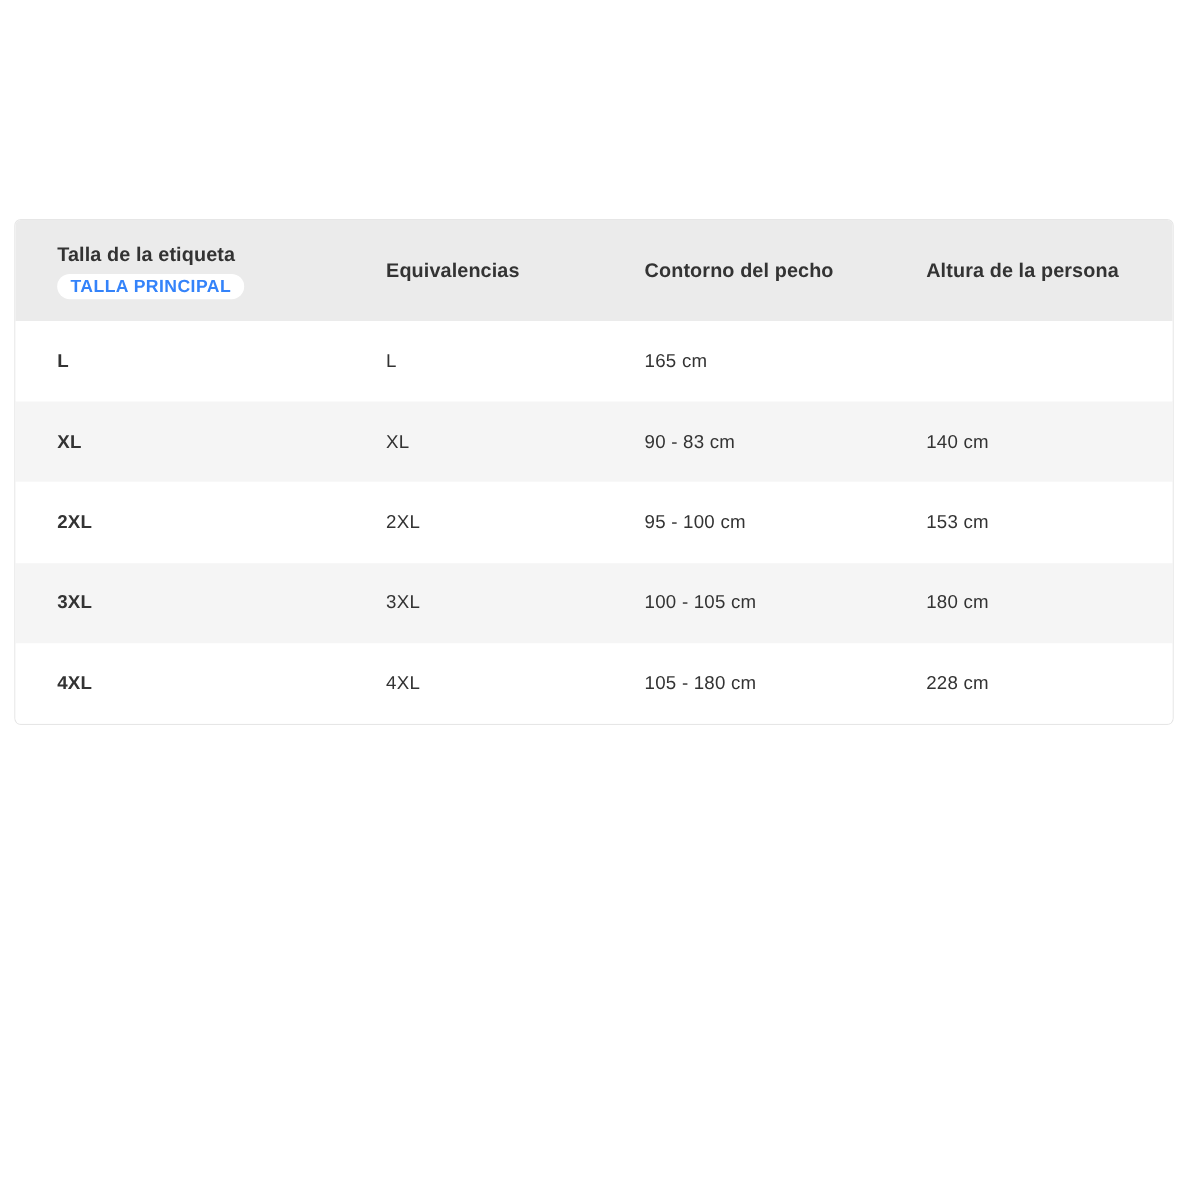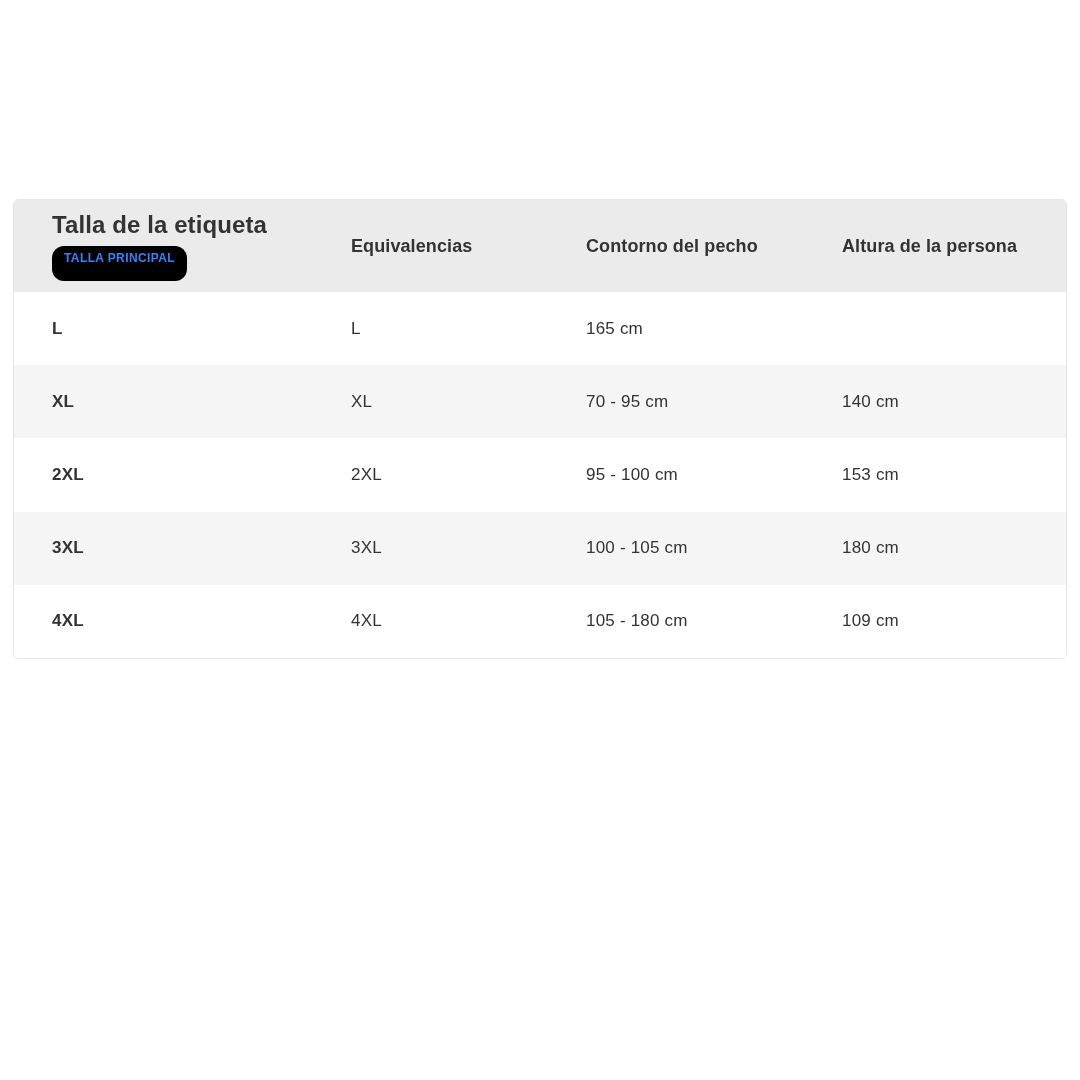--- a/index.html
+++ b/index.html
@@ -31,34 +31,34 @@
     background: #ebebeb;
     height: 92px;
   }
   .col-header {
     font-size: 18px;
     font-weight: 700;
     color: #333333;
     letter-spacing: 0.1px;
   }
   .header-title {
-    font-size: 24px;
+    font-size: 18px;
     font-weight: 700;
     color: #333333;
     letter-spacing: 0.1px;
   }
   .badge {
     display: inline-block;
     margin-top: 7px;
-    font-size: 12px;
+    font-size: 16px;
     font-weight: 700;
     letter-spacing: 0.4px;
     color: #3483fa;
-    background: #000000;
-    padding: 5px 12px 16px 12px;
+    background: #ffffff;
+    padding: 5px 12px 4px 12px;
     border-radius: 12px;
     line-height: 14px;
   }
   .body-row {
     height: 73.2px;
     background: #ffffff;
     font-size: 17px;
     color: #333333;
   }
   .body-row:nth-child(even) { background: #f5f5f5; }
@@ -84,21 +84,21 @@
 
     <div class="grid-row body-row">
       <div class="cell cell-size">L</div>
       <div class="cell">L</div>
       <div class="cell">165 cm</div>
     </div>
 
     <div class="grid-row body-row">
       <div class="cell cell-size">XL</div>
       <div class="cell">XL</div>
-      <div class="cell">70 - 95 cm</div>
+      <div class="cell">90 - 83 cm</div>
       <div class="cell">140 cm</div>
     </div>
 
     <div class="grid-row body-row">
       <div class="cell cell-size">2XL</div>
       <div class="cell">2XL</div>
       <div class="cell">95 - 100 cm</div>
       <div class="cell">153 cm</div>
     </div>
 
@@ -106,17 +106,17 @@
       <div class="cell cell-size">3XL</div>
       <div class="cell">3XL</div>
       <div class="cell">100 - 105 cm</div>
       <div class="cell">180 cm</div>
     </div>
 
     <div class="grid-row body-row">
       <div class="cell cell-size">4XL</div>
       <div class="cell">4XL</div>
       <div class="cell">105 - 180 cm</div>
-      <div class="cell">109 cm</div>
+      <div class="cell">228 cm</div>
     </div>
 
   </div>
 </div>
 
 </body></html>

